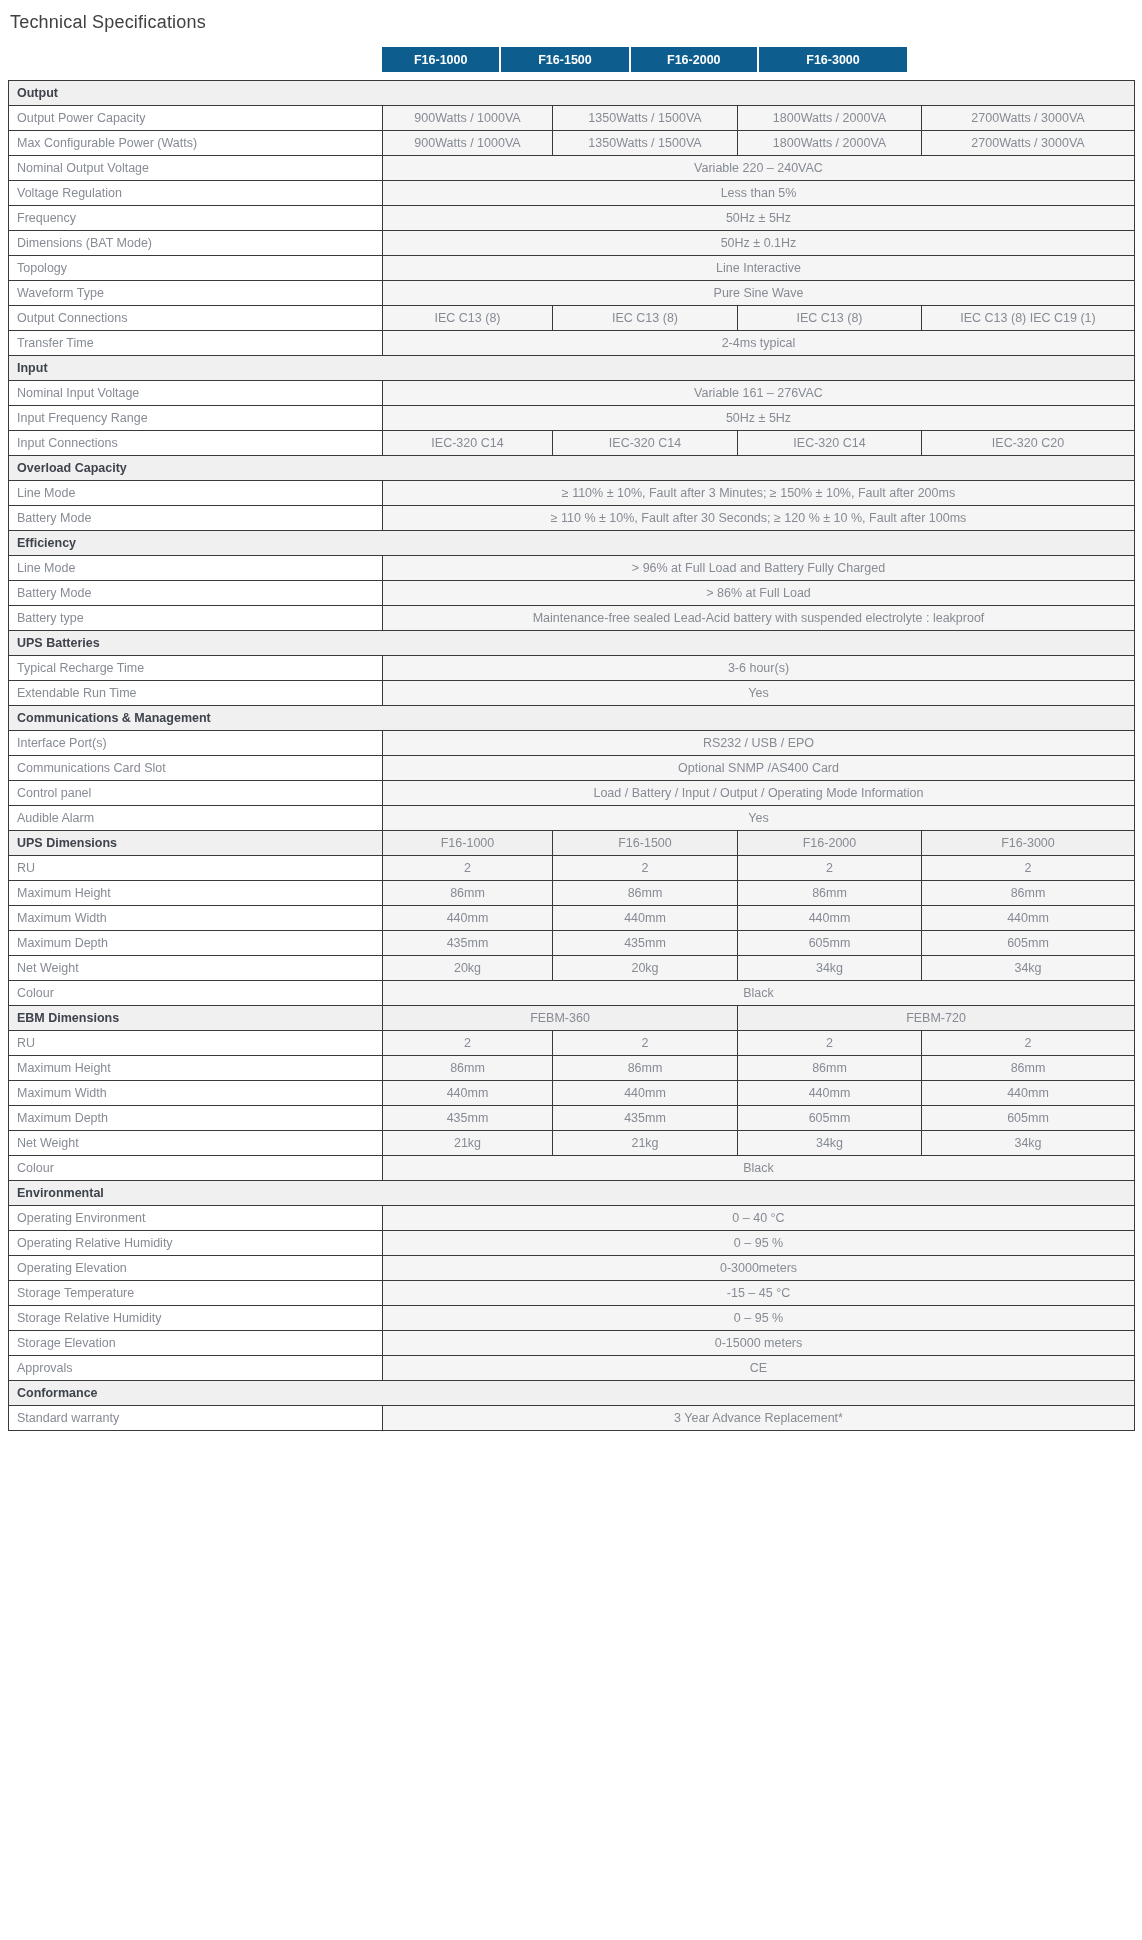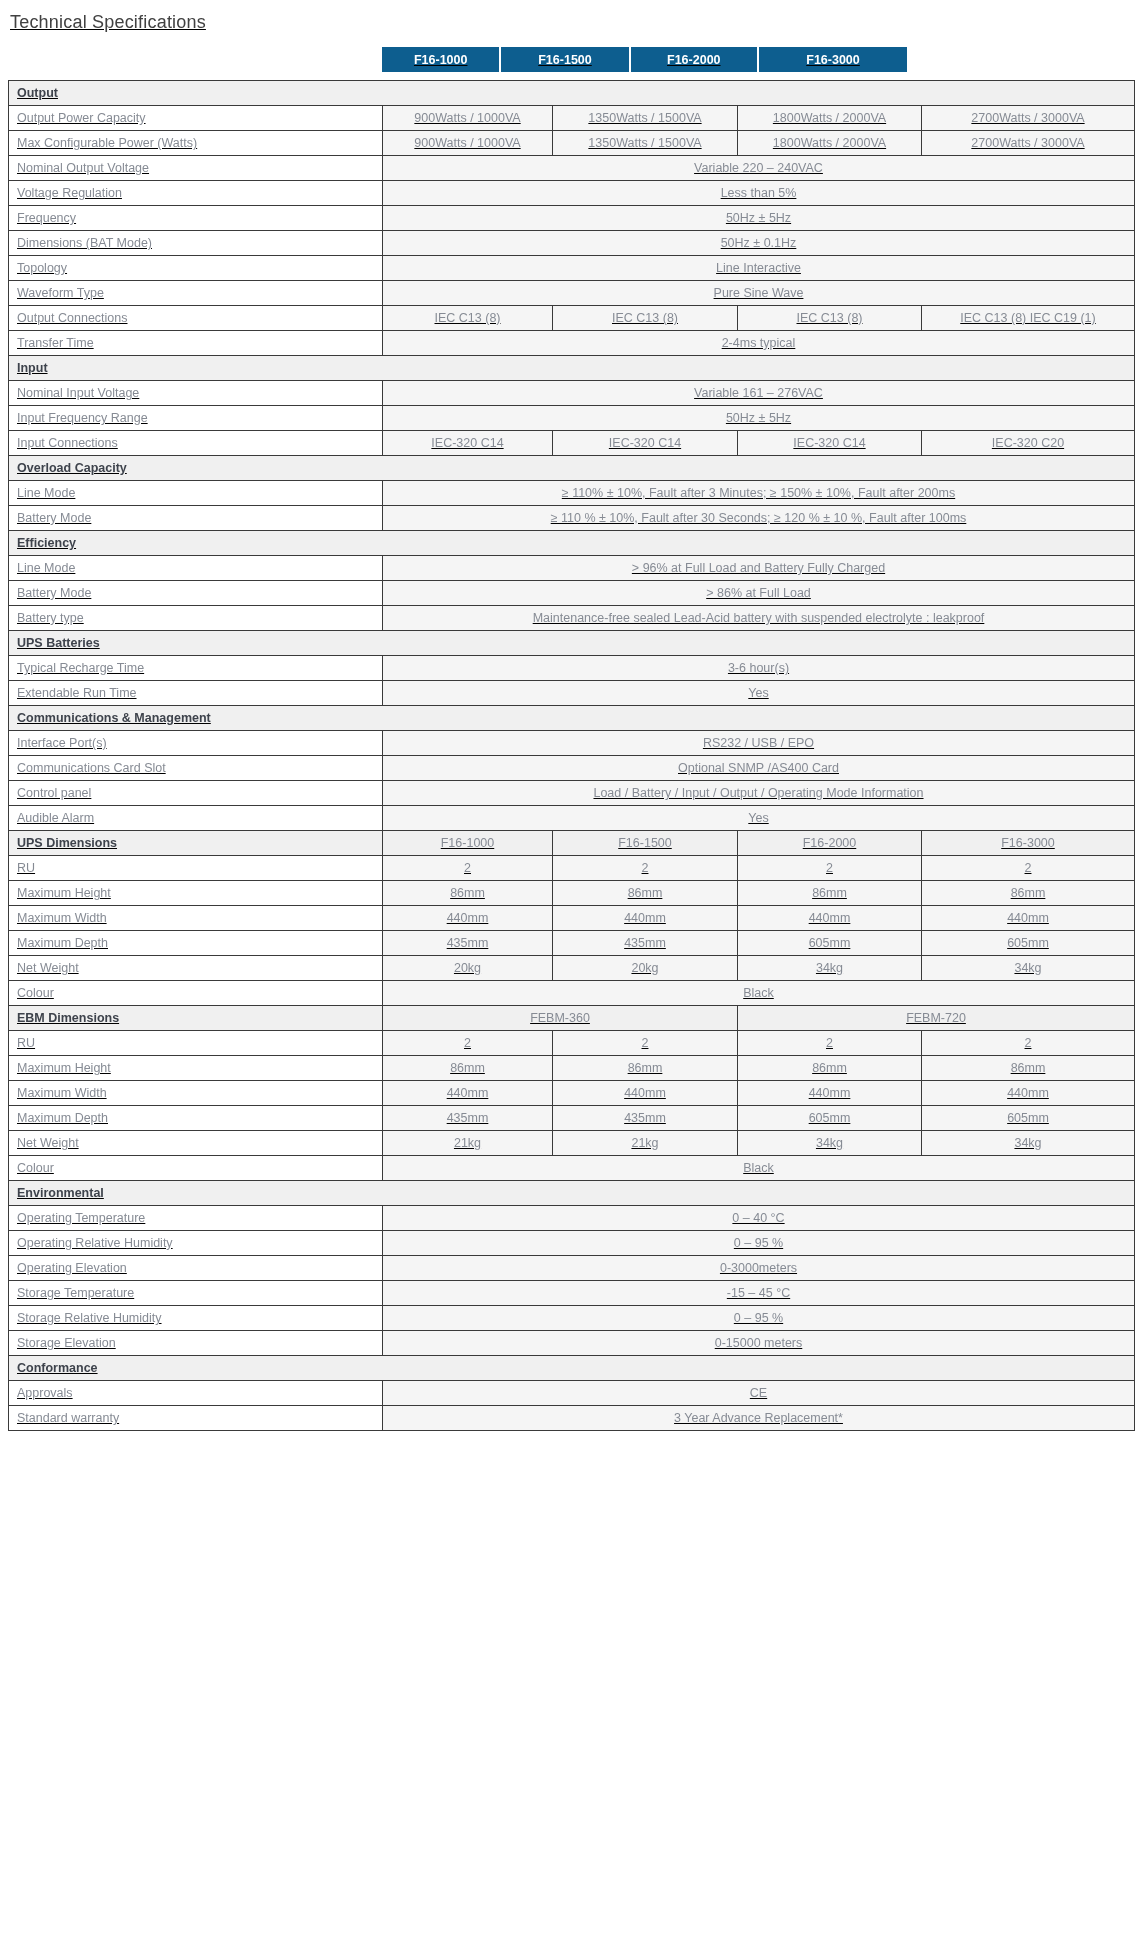--- a/index.html
+++ b/index.html
@@ -6,21 +6,20 @@
     margin: 0;
     padding: 0;
     background: #ffffff;
     font-family: "Liberation Sans", sans-serif;
   }
   .page {
     width: 923px;
     min-height: 1940px;
     box-sizing: border-box;
     padding: 10px 16px 40px 8px;
-    text-decoration: underline;
   }
   .page-title {
     font-size: 18px;
     font-weight: 400;
     color: #414141;
     margin: 2px 0 14px 2px;
     letter-spacing: 0.2px;
   }
   
   .model-header {
@@ -315,21 +314,21 @@
           <td class="row-value" colspan="1">34kg</td>
         </tr>
         <tr>
           <td class="row-label" colspan="1">Colour</td>
           <td class="row-value" colspan="4">Black</td>
         </tr>
         <tr>
           <td class="section-label" colspan="5">Environmental</td>
         </tr>
         <tr>
-          <td class="row-label" colspan="1">Operating Temperature</td>
+          <td class="row-label" colspan="1">Operating Environment</td>
           <td class="row-value" colspan="4">0 – 40 °C</td>
         </tr>
         <tr>
           <td class="row-label" colspan="1">Operating Relative Humidity</td>
           <td class="row-value" colspan="4">0 – 95 %</td>
         </tr>
         <tr>
           <td class="row-label" colspan="1">Operating Elevation</td>
           <td class="row-value" colspan="4">0-3000meters</td>
         </tr>
@@ -339,25 +338,25 @@
         </tr>
         <tr>
           <td class="row-label" colspan="1">Storage Relative Humidity</td>
           <td class="row-value" colspan="4">0 – 95 %</td>
         </tr>
         <tr>
           <td class="row-label" colspan="1">Storage Elevation</td>
           <td class="row-value" colspan="4">0-15000 meters</td>
         </tr>
         <tr>
-          <td class="section-label" colspan="5">Conformance</td>
-        </tr>
-        <tr>
           <td class="row-label" colspan="1">Approvals</td>
           <td class="row-value" colspan="4">CE</td>
+        </tr>
+        <tr>
+          <td class="section-label" colspan="5">Conformance</td>
         </tr>
         <tr>
           <td class="row-label" colspan="1">Standard warranty</td>
           <td class="row-value" colspan="4">3 Year Advance Replacement*</td>
         </tr>
       </tbody>
   </table>
 </div>
 
 </body></html>

